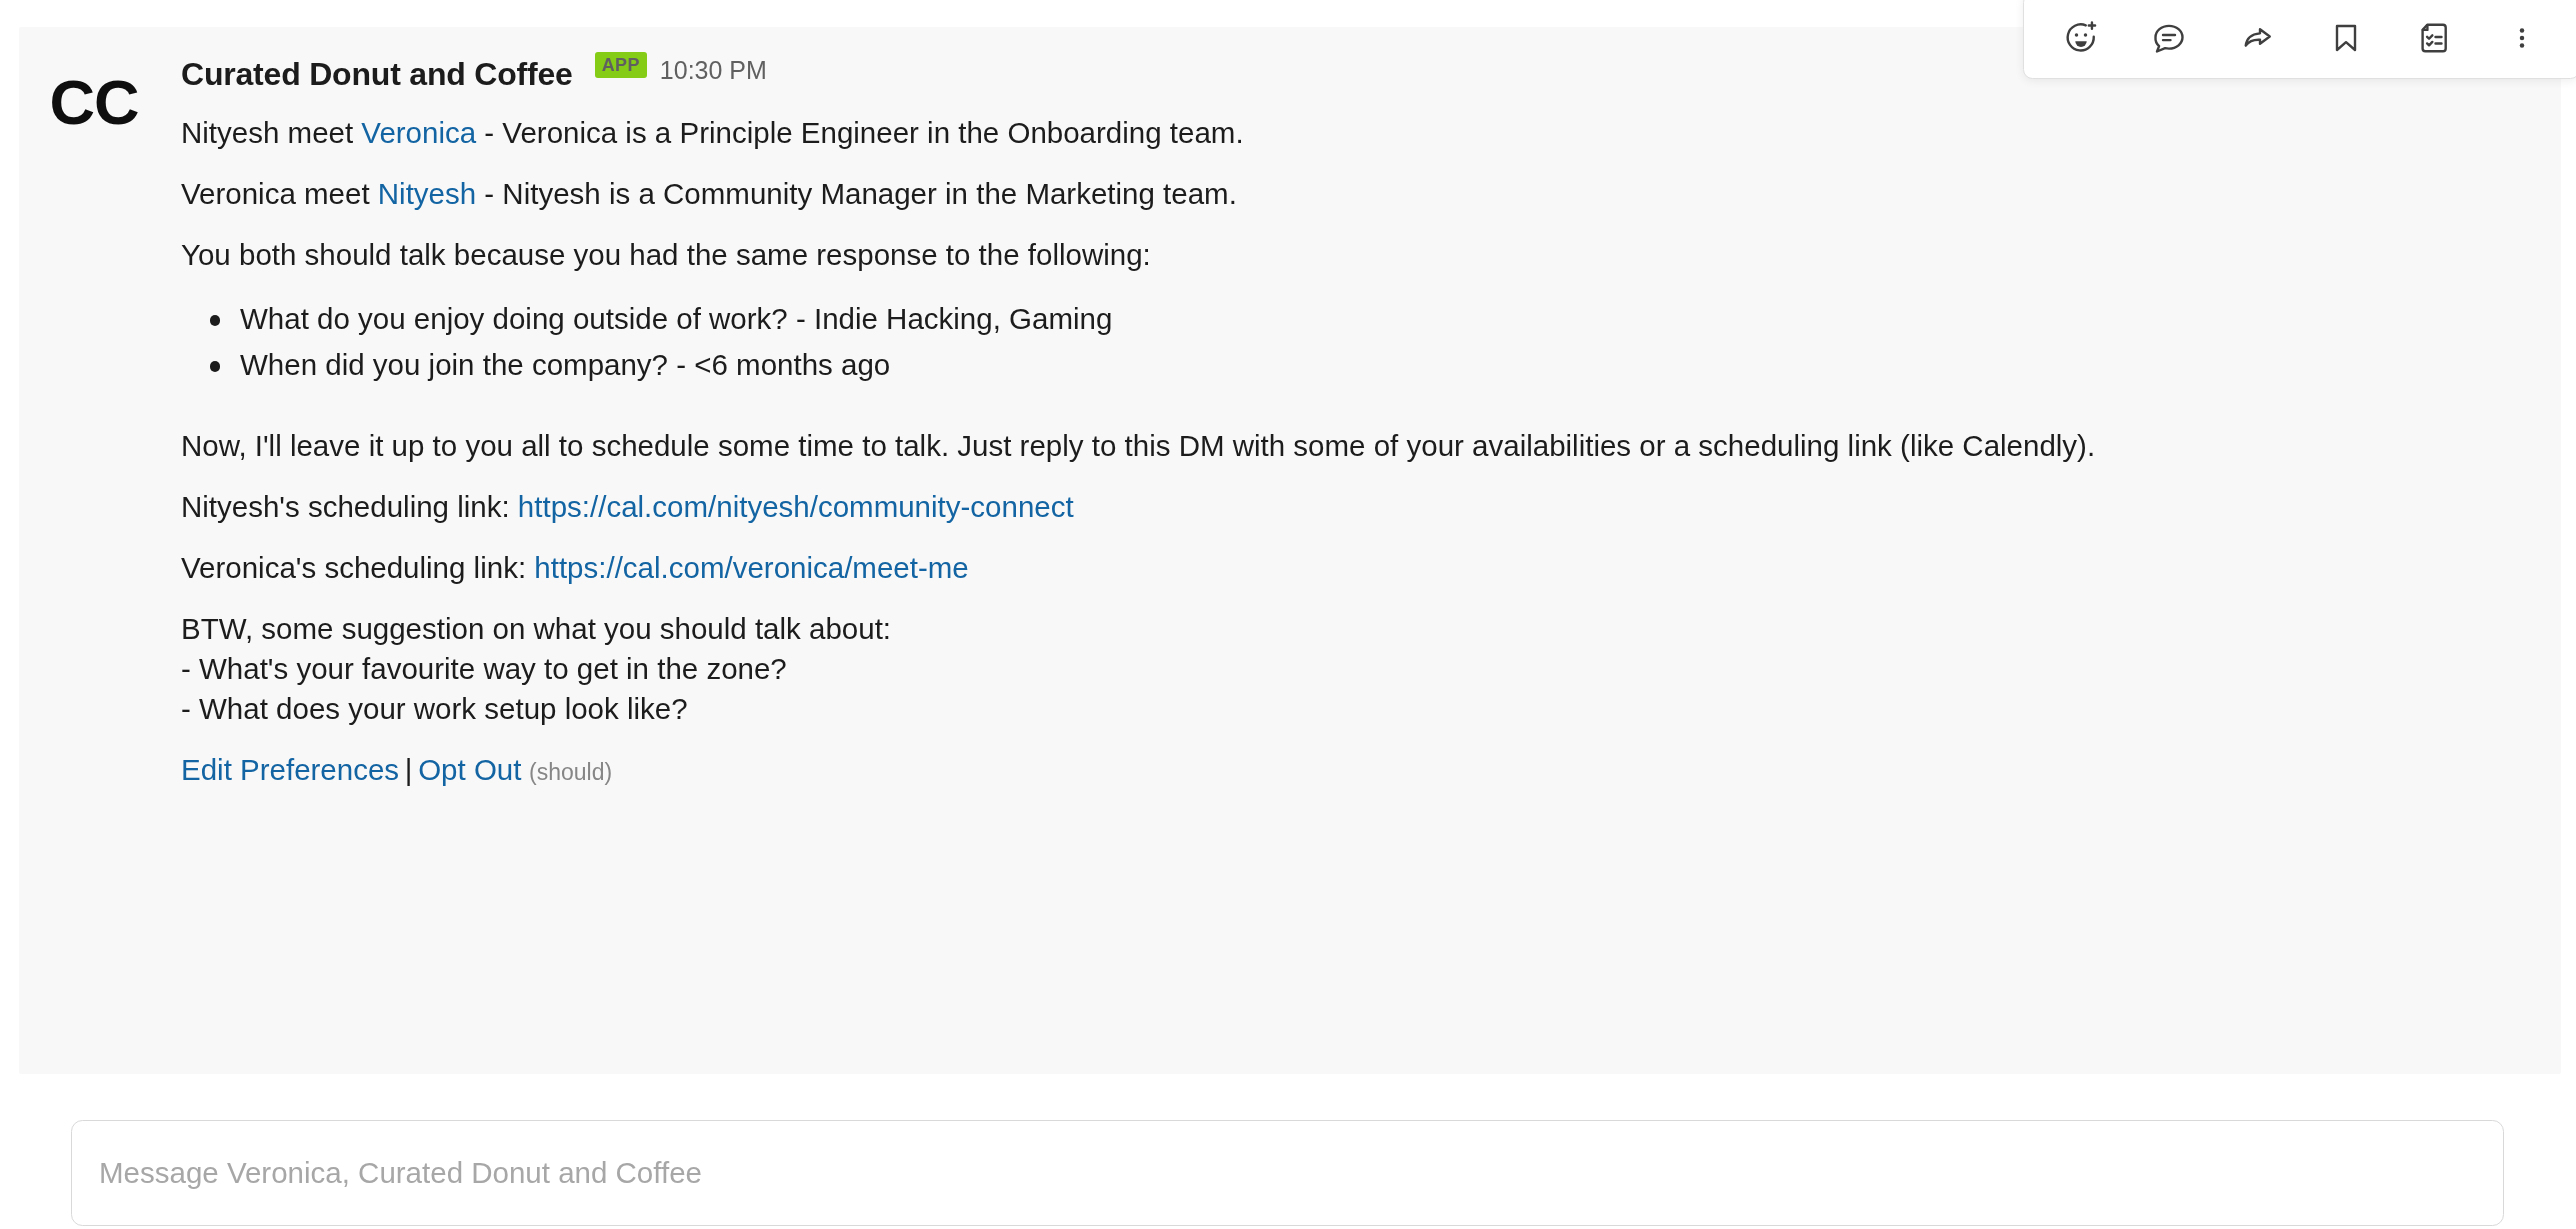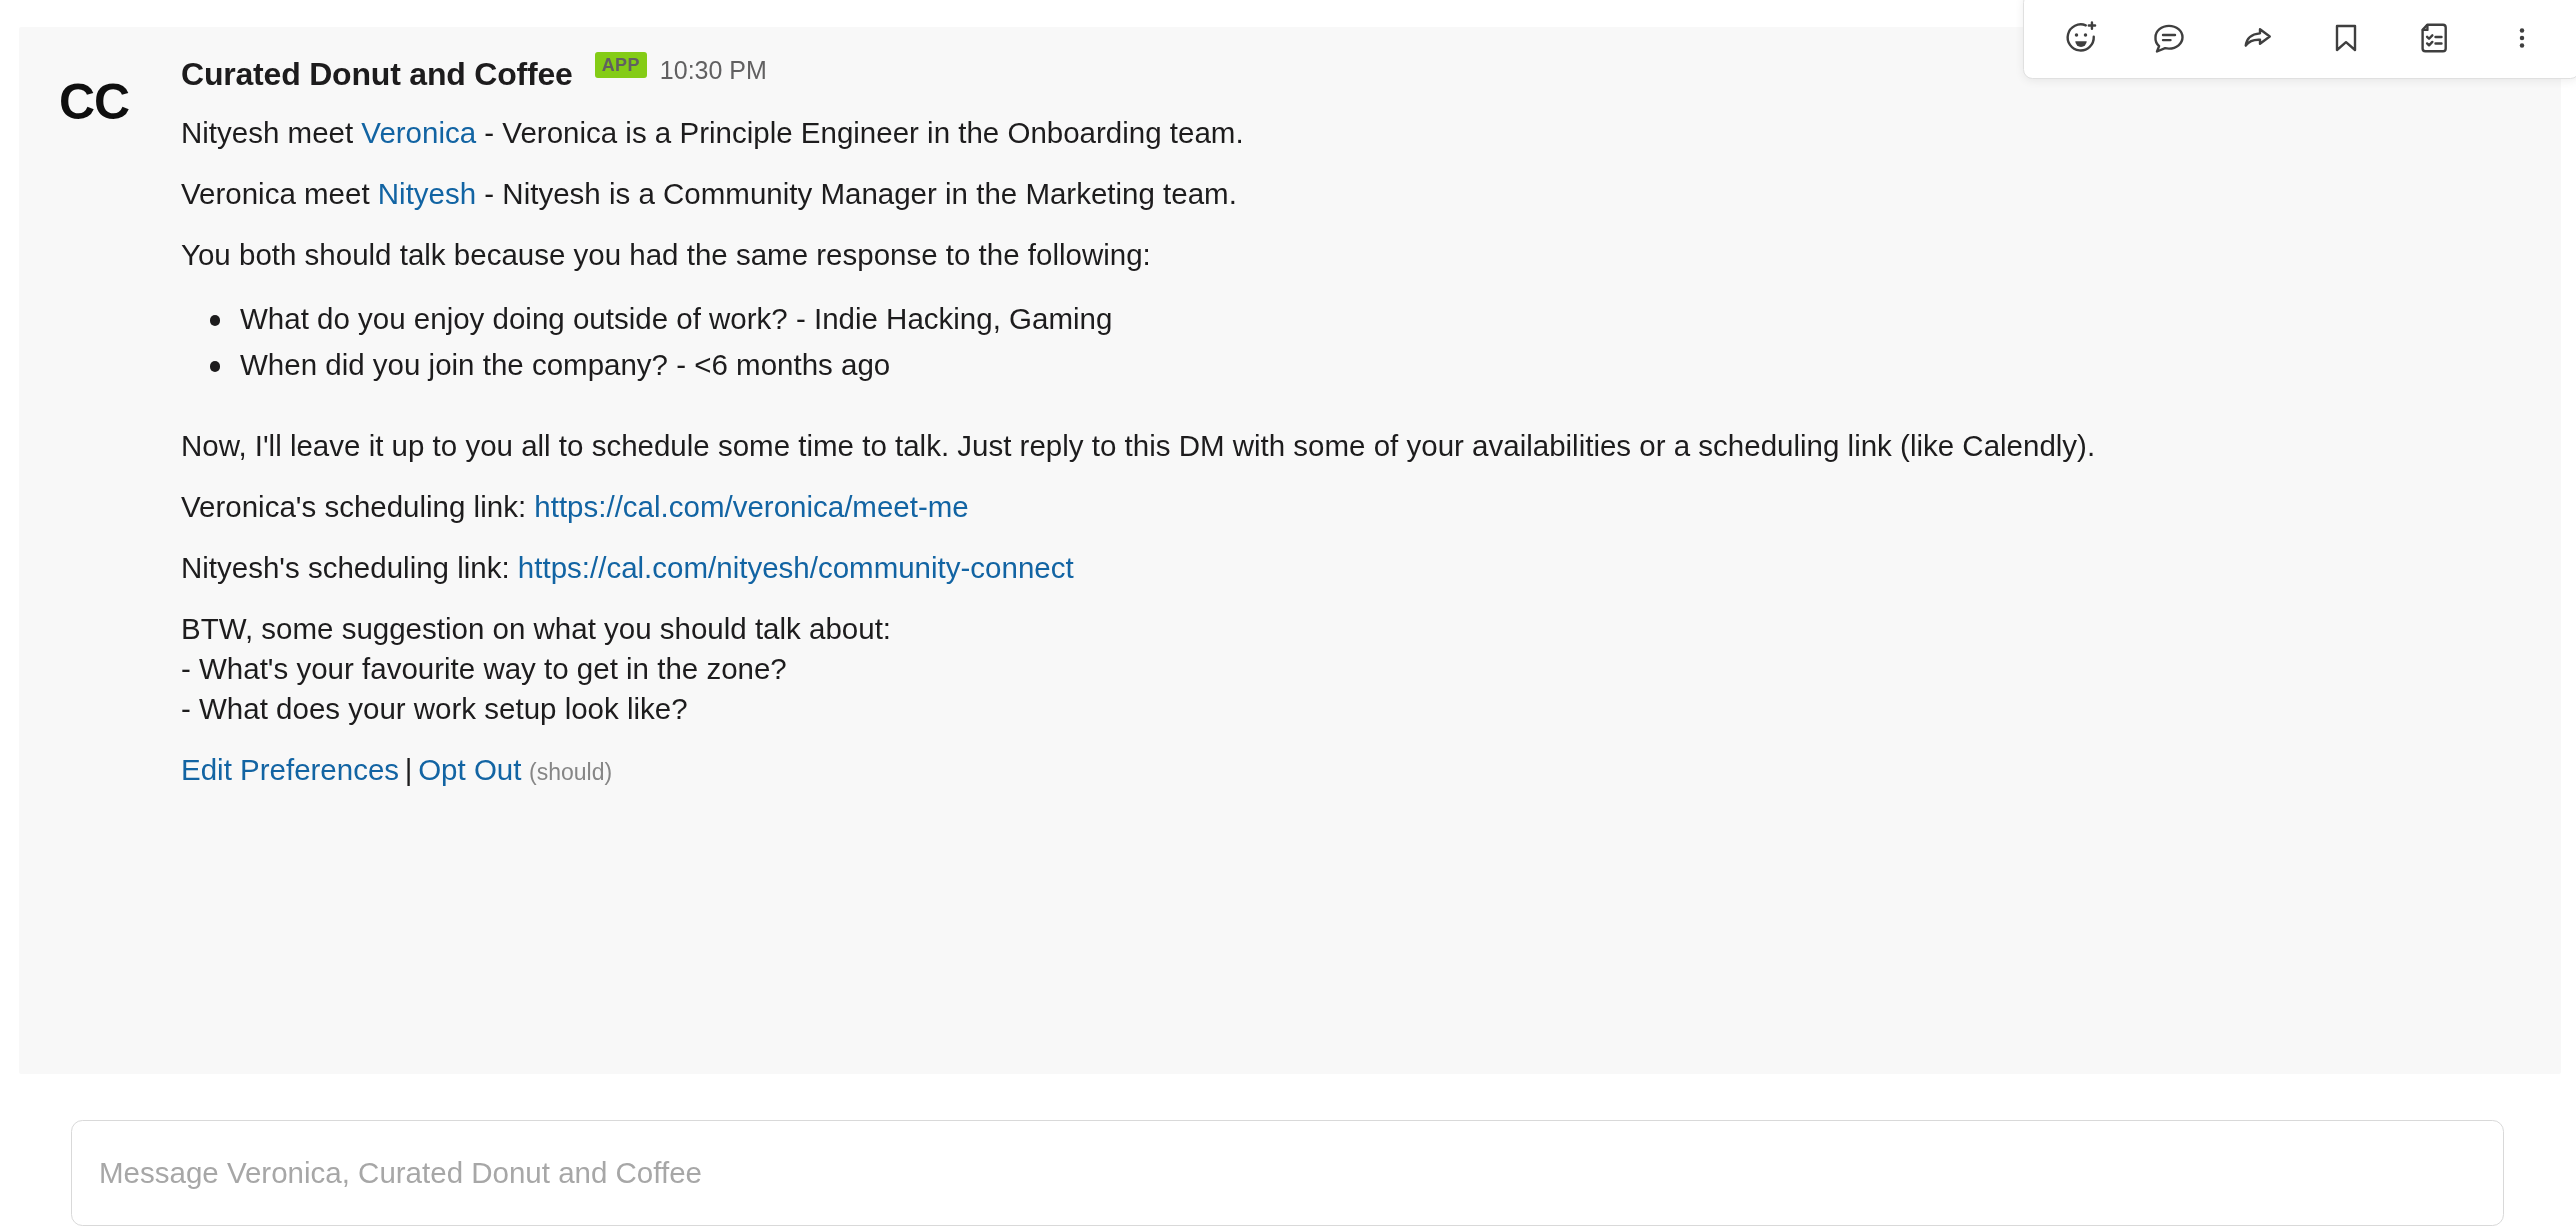--- a/index.html
+++ b/index.html
@@ -33,21 +33,21 @@
 
   .avatar {
     position: absolute;
     left: 38px;
     top: 38px;
     width: 74px;
     height: 74px;
     display: flex;
     align-items: center;
     justify-content: center;
-    font-size: 50px;
+    font-size: 63px;
     font-weight: 700;
     letter-spacing: -1px;
     color: #0f0f0f;
     font-family: "Liberation Sans", sans-serif;
     line-height: 1;
   }
 
   .body {
     position: absolute;
     left: 162px;
@@ -222,25 +222,25 @@
       <p class="para">You both should talk because you had the same response to the following:</p>
 
       <ul class="bullets">
         <li>What do you enjoy doing outside of work? - Indie Hacking, Gaming</li>
         <li>When did you join the company? - &lt;6 months ago</li>
       </ul>
 
       <p class="para">Now, I'll leave it up to you all to schedule some time to talk. Just reply to this DM with some of your availabilities or a scheduling link (like Calendly).</p>
 
       <p class="para">
+        <span>Nityesh's scheduling link: </span><a class="link">https://cal.com/nityesh/community-connect</a>
+      </p>
+
+      <p class="para">
         <span>Veronica's scheduling link: </span><a class="link">https://cal.com/veronica/meet-me</a>
-      </p>
-
-      <p class="para">
-        <span>Nityesh's scheduling link: </span><a class="link">https://cal.com/nityesh/community-connect</a>
       </p>
 
       <p class="para multiline">BTW, some suggestion on what you should talk about:
 - What's your favourite way to get in the zone?
 - What does your work setup look like?</p>
 
       <p class="footer-links">
         <a class="link">Edit Preferences</a><span class="sep">|</span><a class="link">Opt Out</a><span class="edited">(should)</span>
       </p>
 

